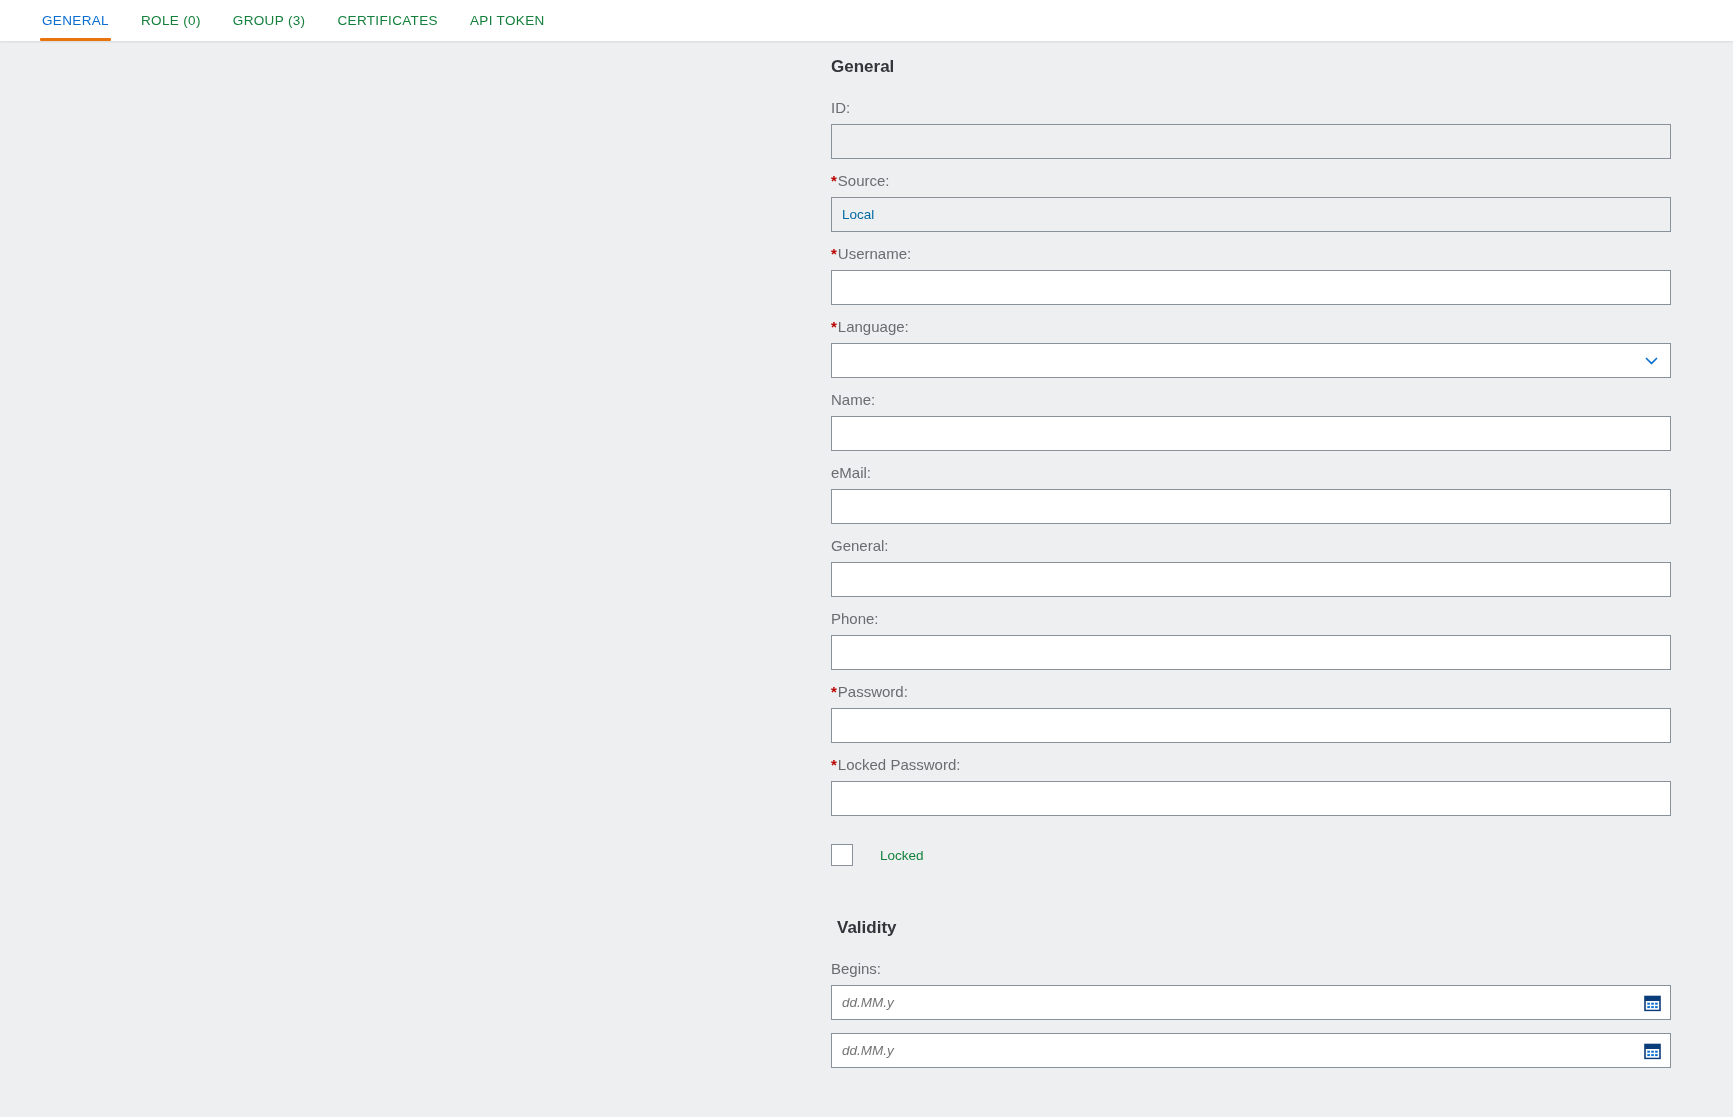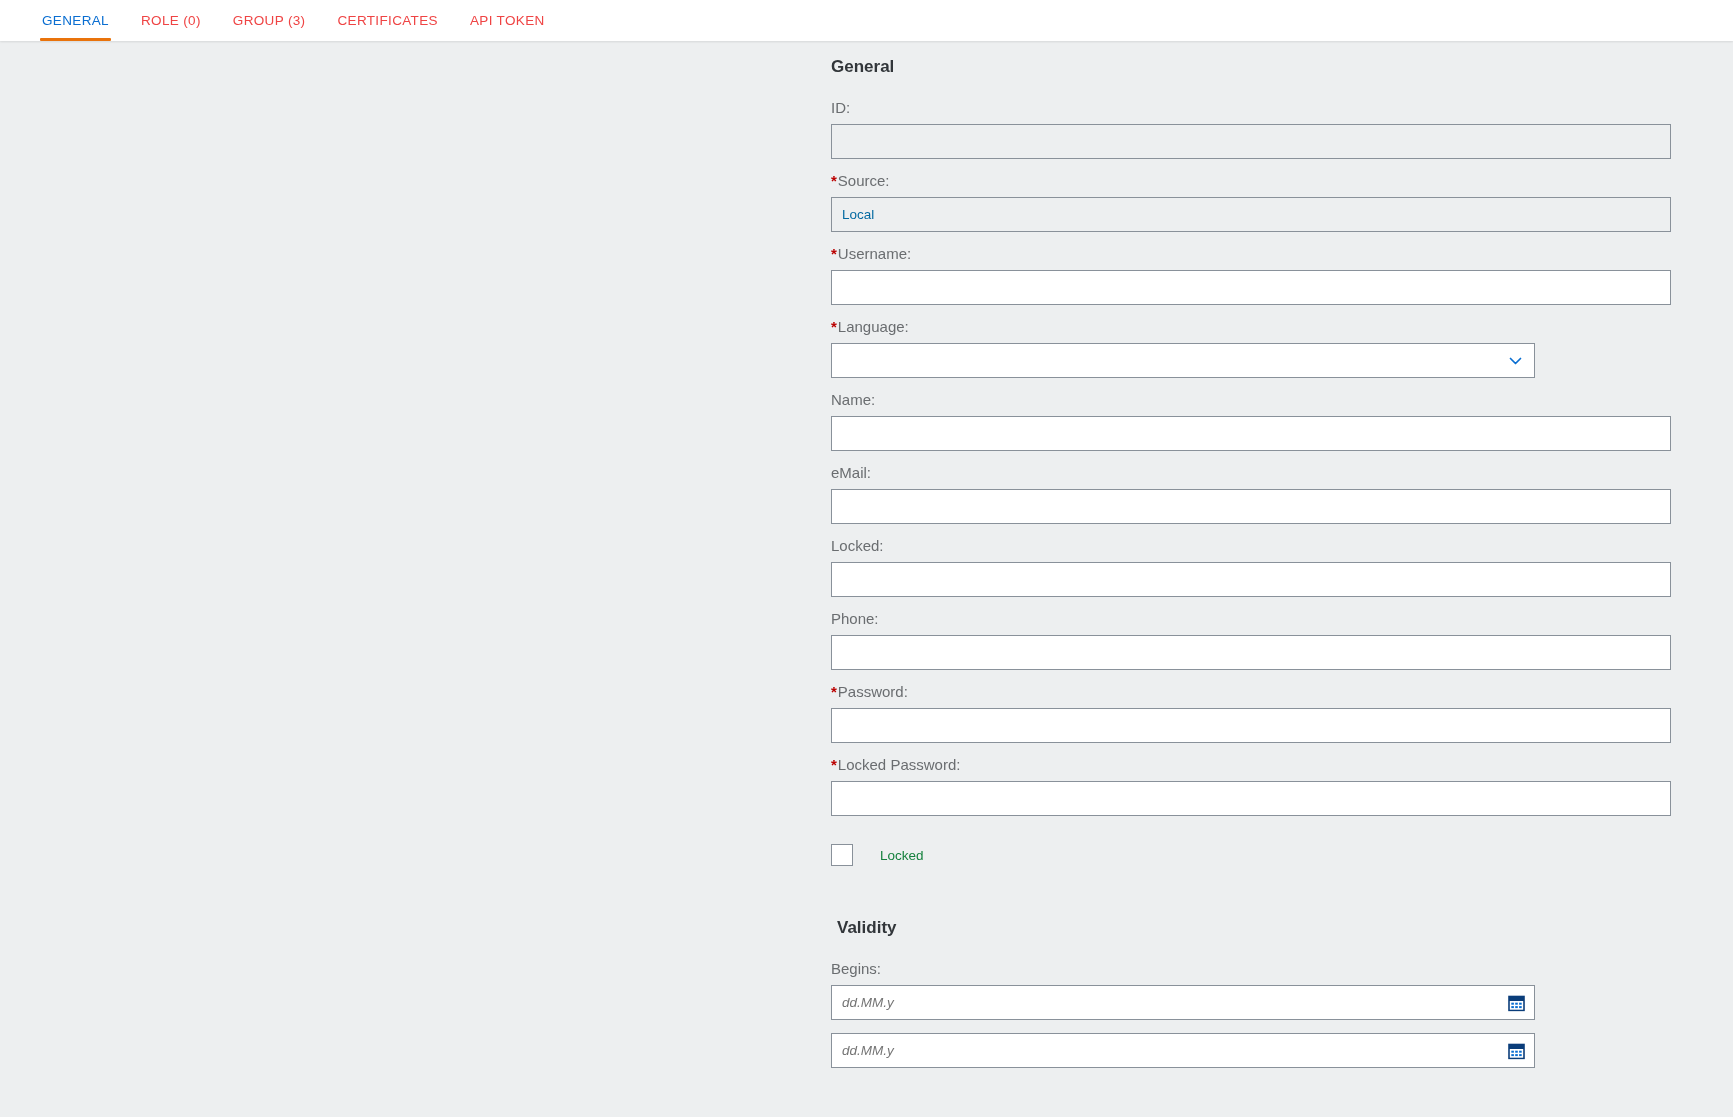--- a/index.html
+++ b/index.html
@@ -23,21 +23,21 @@
     box-shadow: 0 1px 2px rgba(0,0,0,0.10);
     position: relative;
     z-index: 5;
   }
   .tab {
     display: flex;
     align-items: center;
     padding: 0 16px;
     font-size: 13.5px;
     letter-spacing: 0.35px;
-    color: #ef4444;
+    color: #15803d;
     position: relative;
     cursor: pointer;
     white-space: nowrap;
   }
   .tab.active { color: #0a6ed1; }
   .tab.active::after {
     content: "";
     position: absolute;
     left: 14px;
     right: 14px;
@@ -96,21 +96,21 @@
     line-height: 33px;
     font-family: "Liberation Sans", sans-serif;
     display: block;
   }
   .input.disabled {
     background: #edeff0;
     color: #0369a1;
     border-color: #89919a;
   }
 
-  .input-wrap { position: relative; width: 704px; }
+  .input-wrap { position: relative; width: 840px; }
   .input-wrap .input { width: 100%; padding-right: 40px; }
 
   .placeholder {
     color: #8b9096;
     font-style: italic;
   }
 
   
   .chevron {
     position: absolute;
@@ -225,21 +225,21 @@
 
     <div class="field">
       <label class="field-label">
         <span>eMail:</span>
       </label>
       <input class="input" type="text" value="" style="">
     </div>
 
     <div class="field">
       <label class="field-label">
-        <span>Locked:</span>
+        <span>General:</span>
       </label>
       <input class="input" type="text" value="" style="">
     </div>
 
     <div class="field">
       <label class="field-label">
         <span>Phone:</span>
       </label>
       <input class="input" type="text" value="" style="">
     </div>

